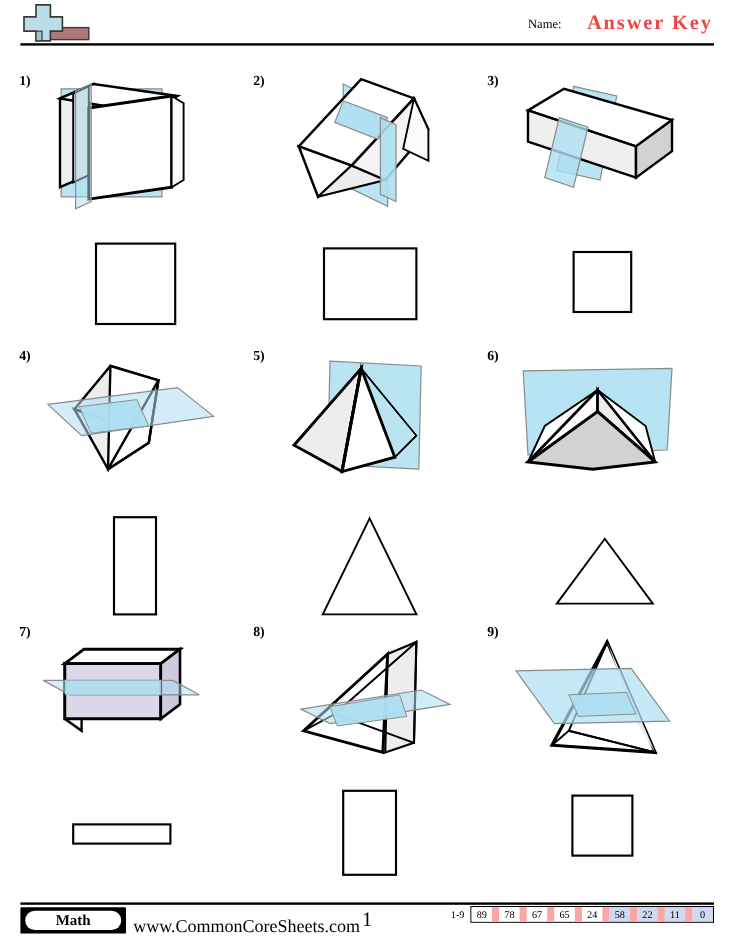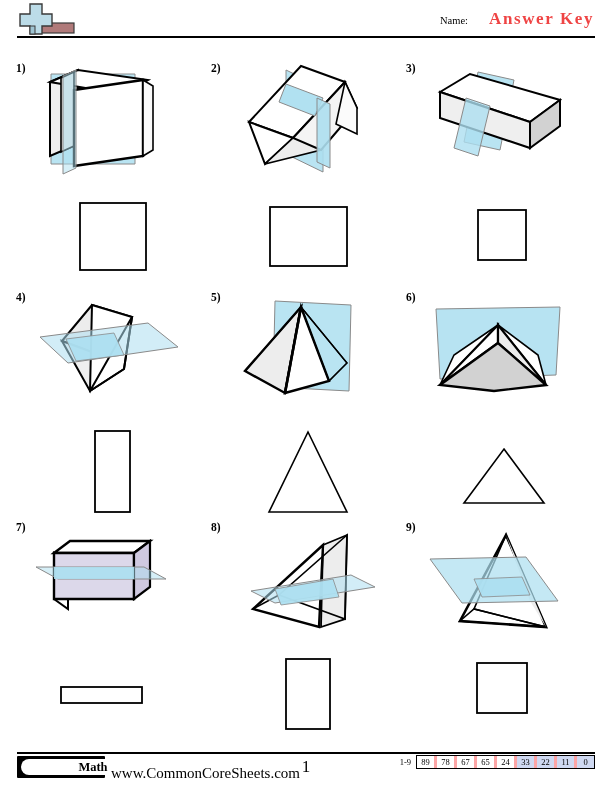--- a/index.html
+++ b/index.html
@@ -120,21 +120,20 @@
     position: absolute;
     left: 4px; top: 3px;
     width: 80px; height: 16px;
     background: #fff;
     border-radius: 9px;
     text-align: center;
     font-family: "Liberation Serif", serif;
     font-size: 12.5px;
     font-weight: bold;
     line-height: 16px;
-    padding-left: 32px;
   }
   #site-url {
     position: absolute;
     left: 111px; top: 765px;
     font-family: "Liberation Serif", serif;
     font-size: 15px;
   }
   #page-number {
     position: absolute;
     left: 0; top: 757px;
@@ -155,21 +154,21 @@
     font-size: 8.5px;
     padding-right: 5px;
     line-height: 14px;
   }
   .score-boxes {
     display: flex;
     border: 1px solid #000;
   }
   .score-box {
     width: 17px;
-    border-right: 3px solid #fca5a5;
+    border-right: 6px solid #fca5a5;
     text-align: center;
     font-family: "Liberation Serif", serif;
     font-size: 8.5px;
     line-height: 13px;
     background: #fff;
   }
   .score-box:last-child { border-right: none; }
   .score-box.hl { background: #cfd9f2; }
 </style>
 </head>
@@ -431,18 +430,18 @@
 <div id="page-number">1</div>
 
 <div id="score-strip">
   <div id="score-range">1-9</div>
   <div class="score-boxes">
       <div class="score-box">89</div>
       <div class="score-box">78</div>
       <div class="score-box">67</div>
       <div class="score-box">65</div>
       <div class="score-box">24</div>
-      <div class="score-box hl">33</div>
+      <div class="score-box hl">58</div>
       <div class="score-box hl">22</div>
       <div class="score-box hl">11</div>
       <div class="score-box hl">0</div>
     </div>
 </div>
 
 </body></html>

